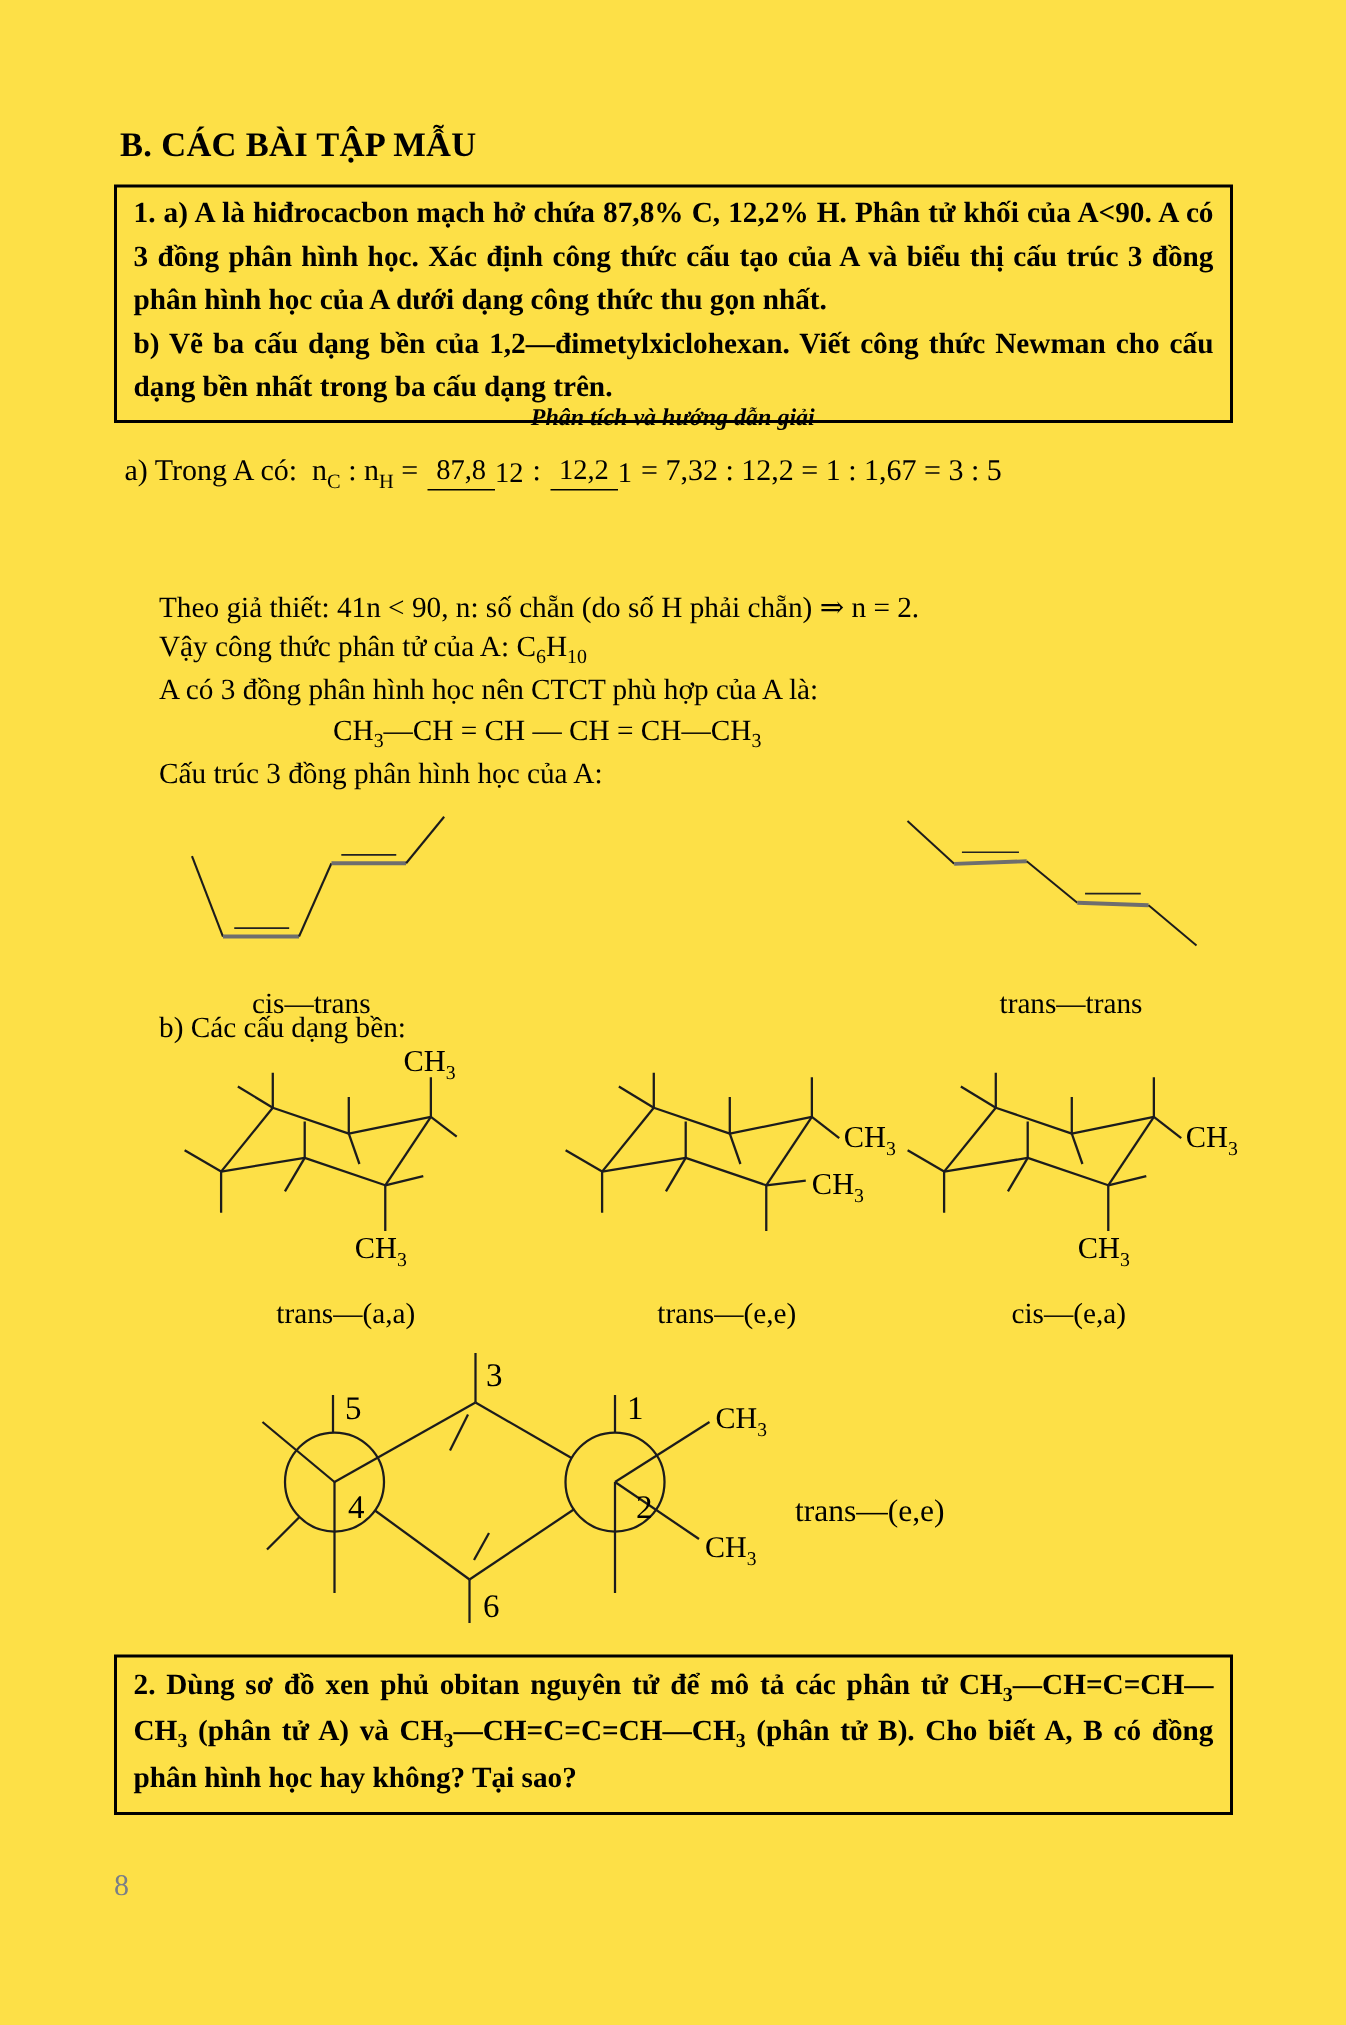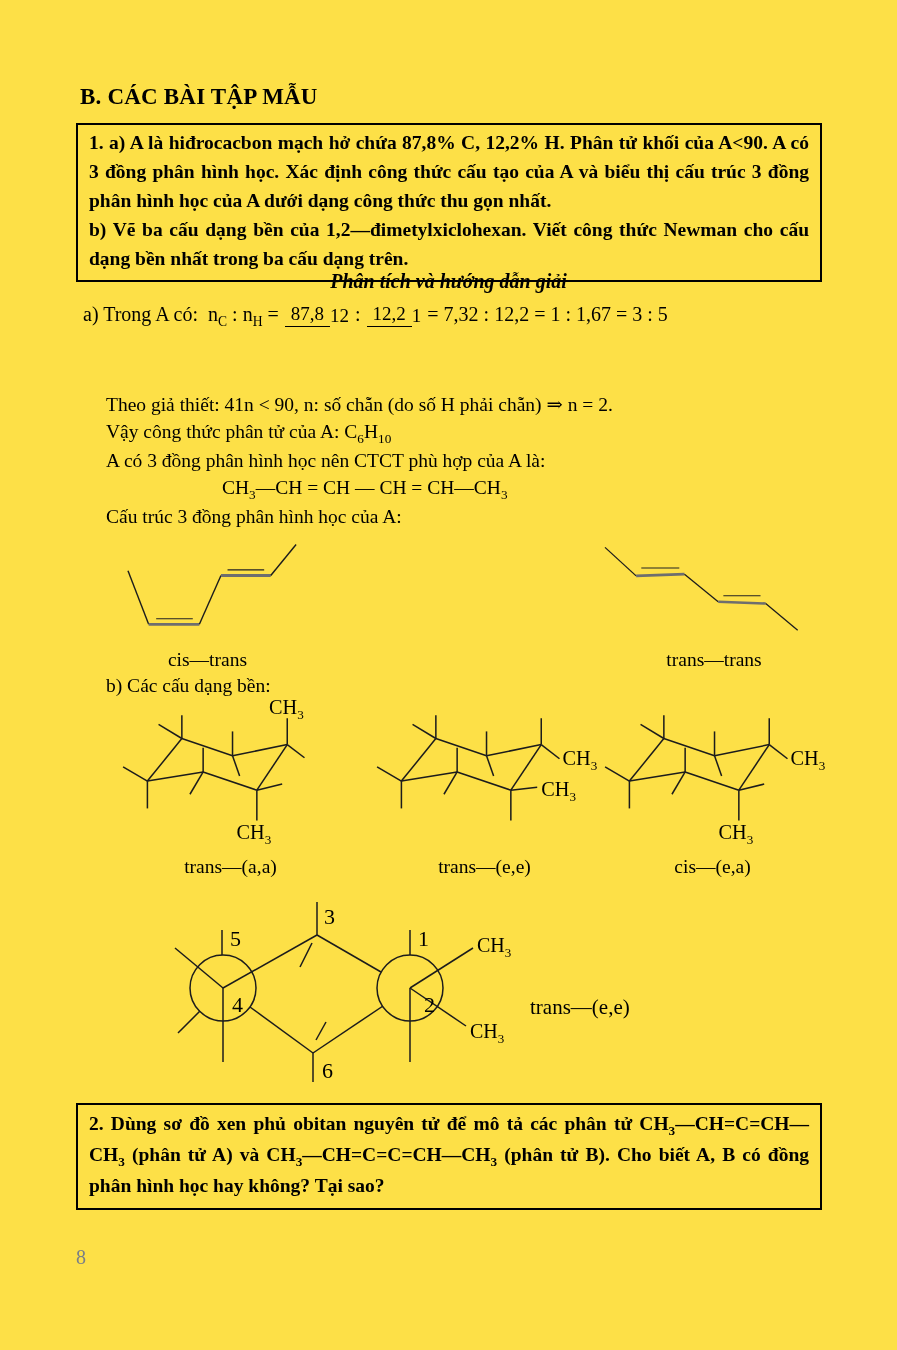--- a/index.html
+++ b/index.html
@@ -9,29 +9,29 @@
   }
   .abs{position:absolute;}
   sub{font-size:68%;line-height:0;}
   .title{left:80px;top:84px;font-size:23px;font-weight:bold;letter-spacing:.2px;}
   .pbox{
     left:76px;width:746px;border:2px solid #000;box-sizing:border-box;
     padding:3px 11px 7px 11px;font-size:19.5px;line-height:29px;text-align:justify;font-weight:bold;
   }
   .pbox p{margin:0;}
   .sol-heading{left:0;top:270px;width:897px;text-align:center;
-    font-size:20px;font-weight:bold;font-style:italic;}
+    font-size:16px;font-weight:bold;font-style:italic;}
   .formula{left:78px;top:302px;display:flex;align-items:center;font-size:20px;}
   .formula .gap{margin:0 5px;}
   .frac{display:inline-flex;align-items:center;margin:0 6px;font-size:19px;line-height:23px;}
   .frac .num{border-bottom:1.6px solid #000;padding:0 6px 1px 6px;}
   .frac .den{padding-top:1px;}
   .tline{font-size:19.5px;white-space:nowrap;}
   .fig{position:absolute;text-align:center;}
-  .fig .figlabel{font-size:19.5px;margin-top:4px;}
+  .fig .figlabel{font-size:19.5px;margin-top:14px;}
   svg{display:block;}
   svg line, svg circle{stroke:#1c1c1c;stroke-width:1.5;fill:none;}
   svg line.db{stroke:#6e6e6e;stroke-width:3;}
   svg line.thin{stroke:#222;stroke-width:1.2;}
   svg text{font-family:"Liberation Serif","DejaVu Serif",serif;fill:#000;}
   .ch3{font-size:20px;}
   .svgsub{font-size:13px;}
   .nnum{font-size:22px;}
   .nlabel{font-size:21px;}
   .pagenum{left:76px;top:1246px;font-size:20px;color:#7a7f87;}

